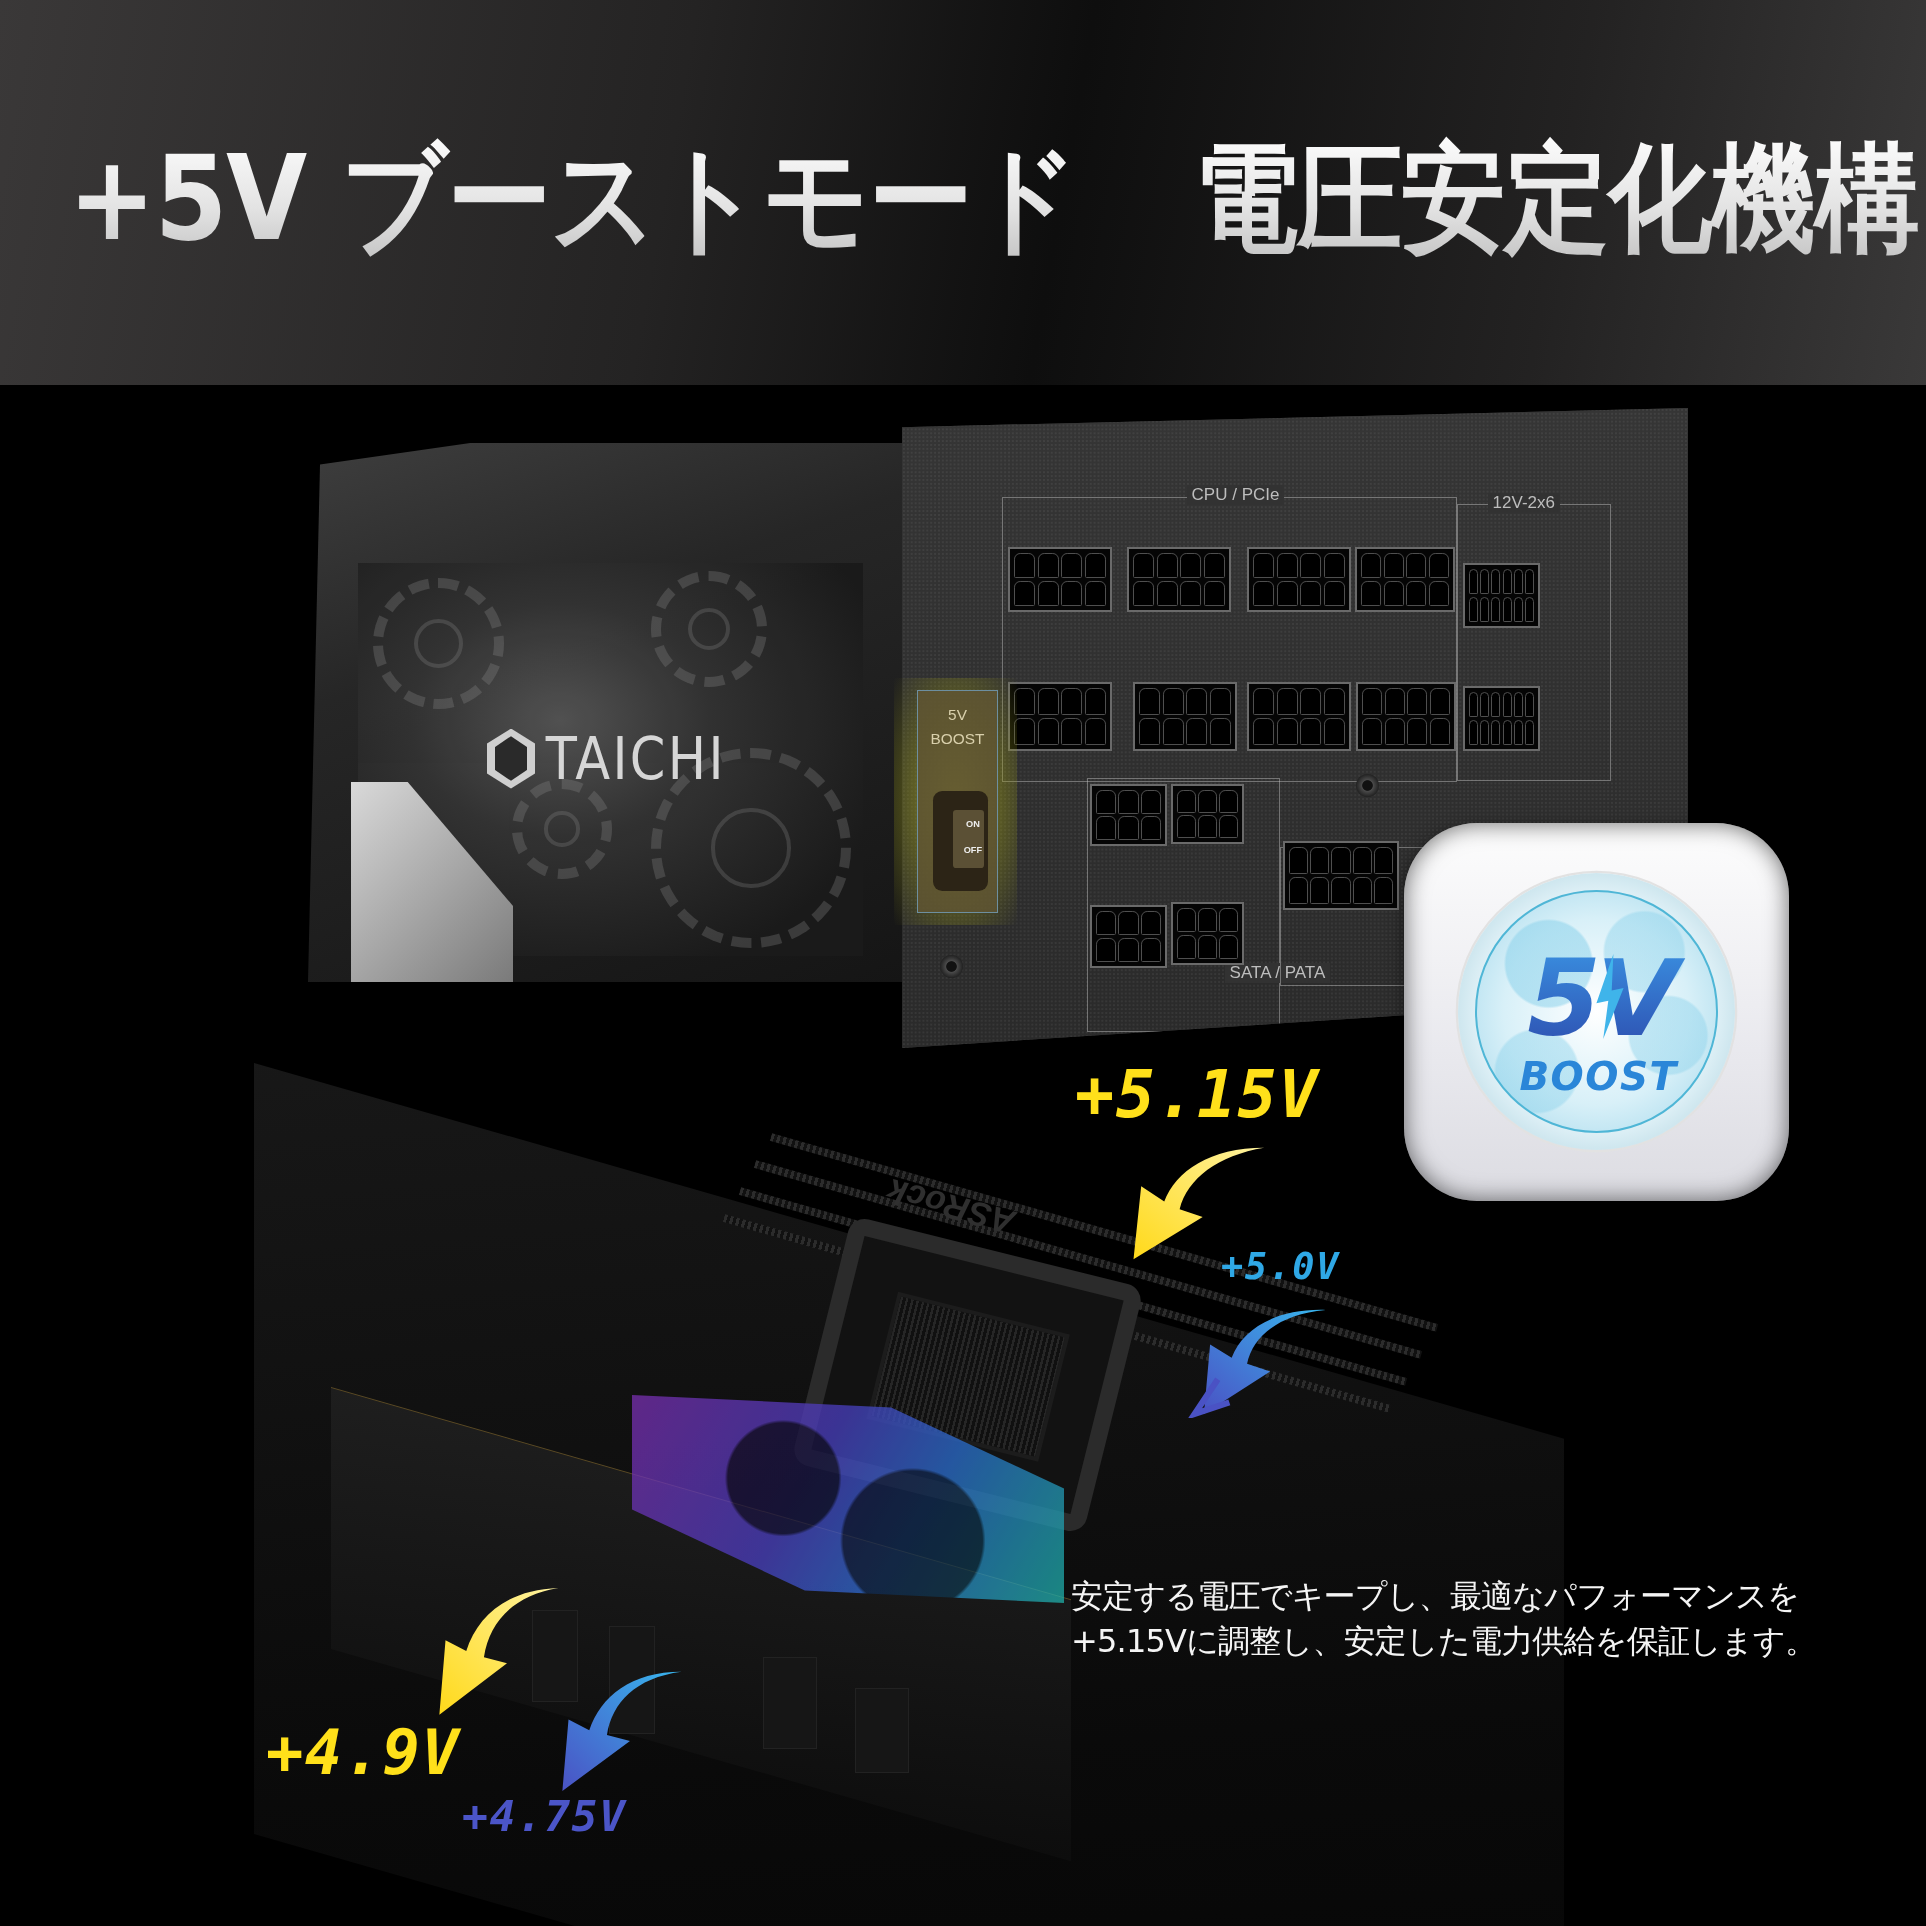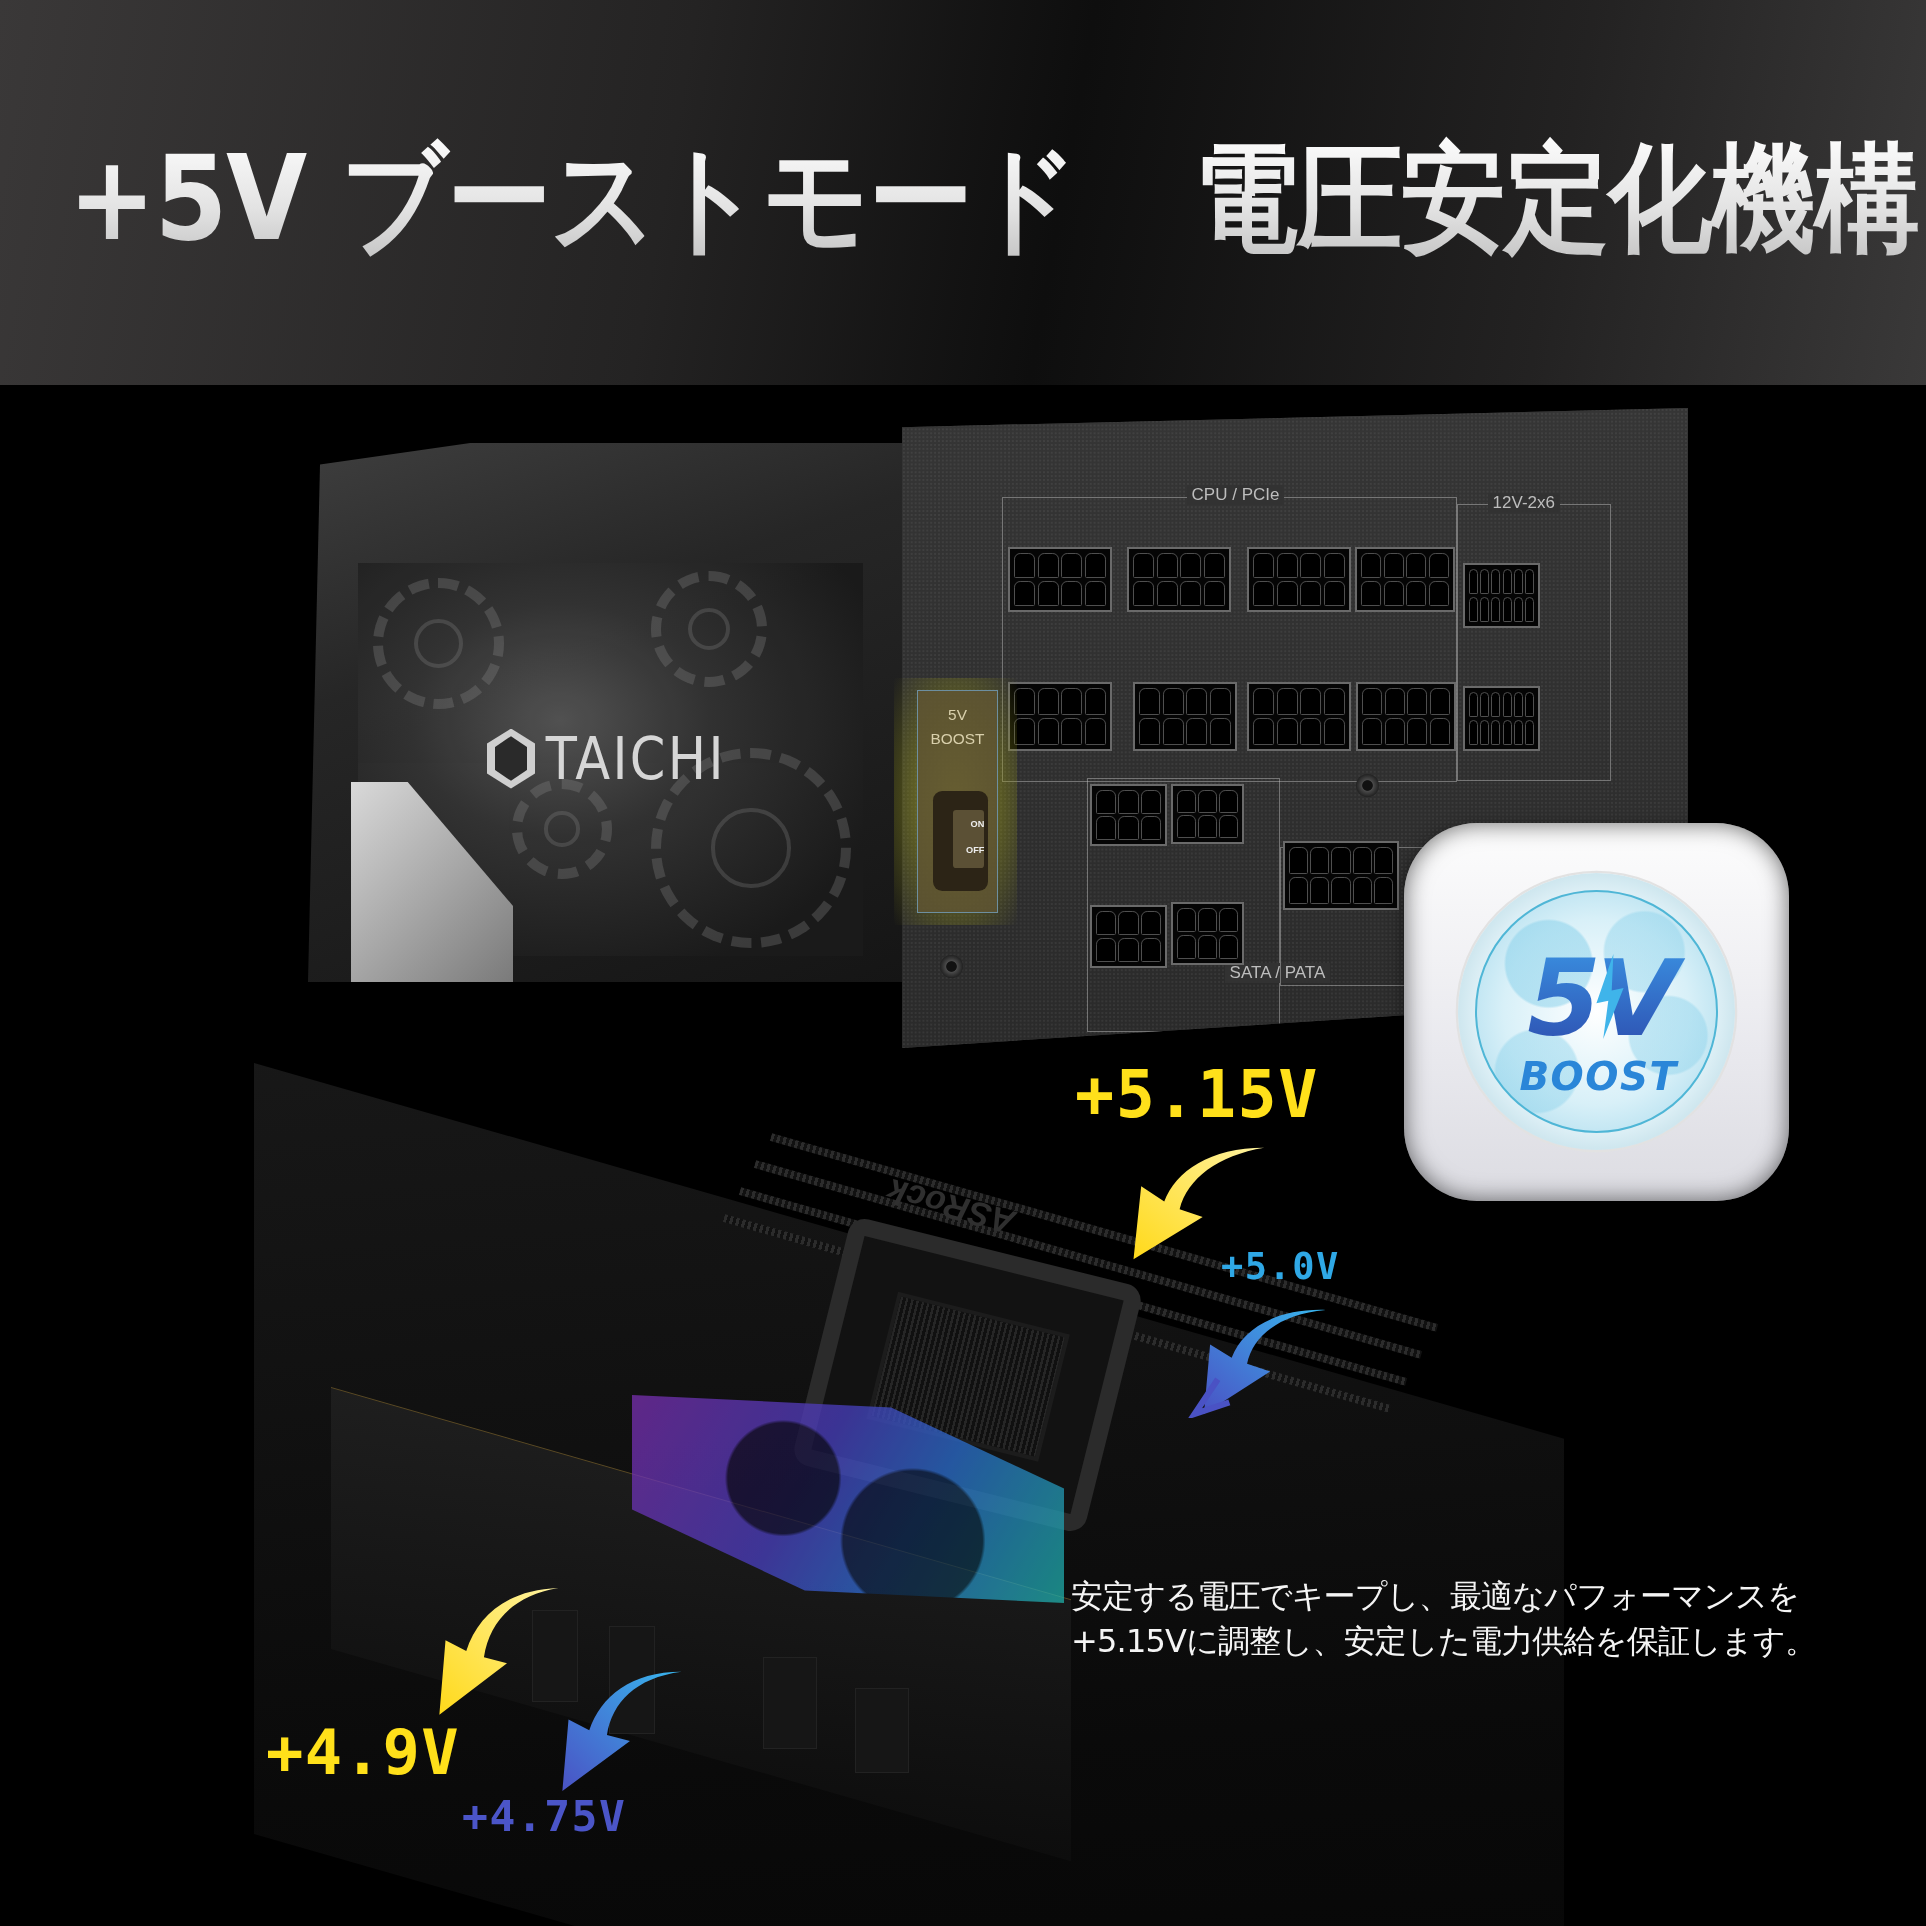--- a/index.html
+++ b/index.html
@@ -103,21 +103,21 @@
   }
   .rocker {
     position: absolute; left: 15.4px; top: 100px; width: 55px; height: 100px;
     background: #2c2416; border-radius: 9.2px;
   }
   .rocker-face {
     position: absolute; left: 20px; top: 19px; width: 31px; height: 58px;
     background: #5b5035; border-radius: 3.1px;
   }
   .rocker-txt {
-    position: absolute; width: 100%; text-align: right;
+    position: absolute; width: 100%; text-align: center;
     font-family: "Liberation Sans", sans-serif; font-weight: bold; font-size: 9.2px; color: #eee; padding-left: 8px;
   }
   .screw {
     position: absolute; width: 23px; height: 23px; border-radius: 50%;
     background: radial-gradient(circle, #111 30%, #4a4a4a 35%, #222 70%);
   }
 
   
   .mb {
     position: absolute; left: 254px; top: 1063px; width: 1310px; height: 771px;
@@ -191,21 +191,21 @@
   }
   .badge-boost {
     position: absolute; left: 0; top: 162px; width: 243px; text-align: center;
     font-family: "DejaVu Sans", sans-serif; font-weight: bold; font-style: italic;
     font-size: 39px; letter-spacing: 1.5px; color: #2a86d8;
   }
 
   
   .volt {
     position: absolute; font-family: "DejaVu Sans Mono", monospace; font-weight: bold;
-    letter-spacing: 1.5px; line-height: 1;
+    letter-spacing: 1.5px; line-height: 1; font-style: italic;
   }
   .arrow { position: absolute; }
 
   
   .desc {
     position: absolute; left: 1071px; top: 1574px; width: 817px;
     font-family: "DejaVu Sans", sans-serif; font-size: 32px; line-height: 45px;
     color: #f4f4f4; letter-spacing: -0.8px;
   }
   .desc p { white-space: nowrap; }

